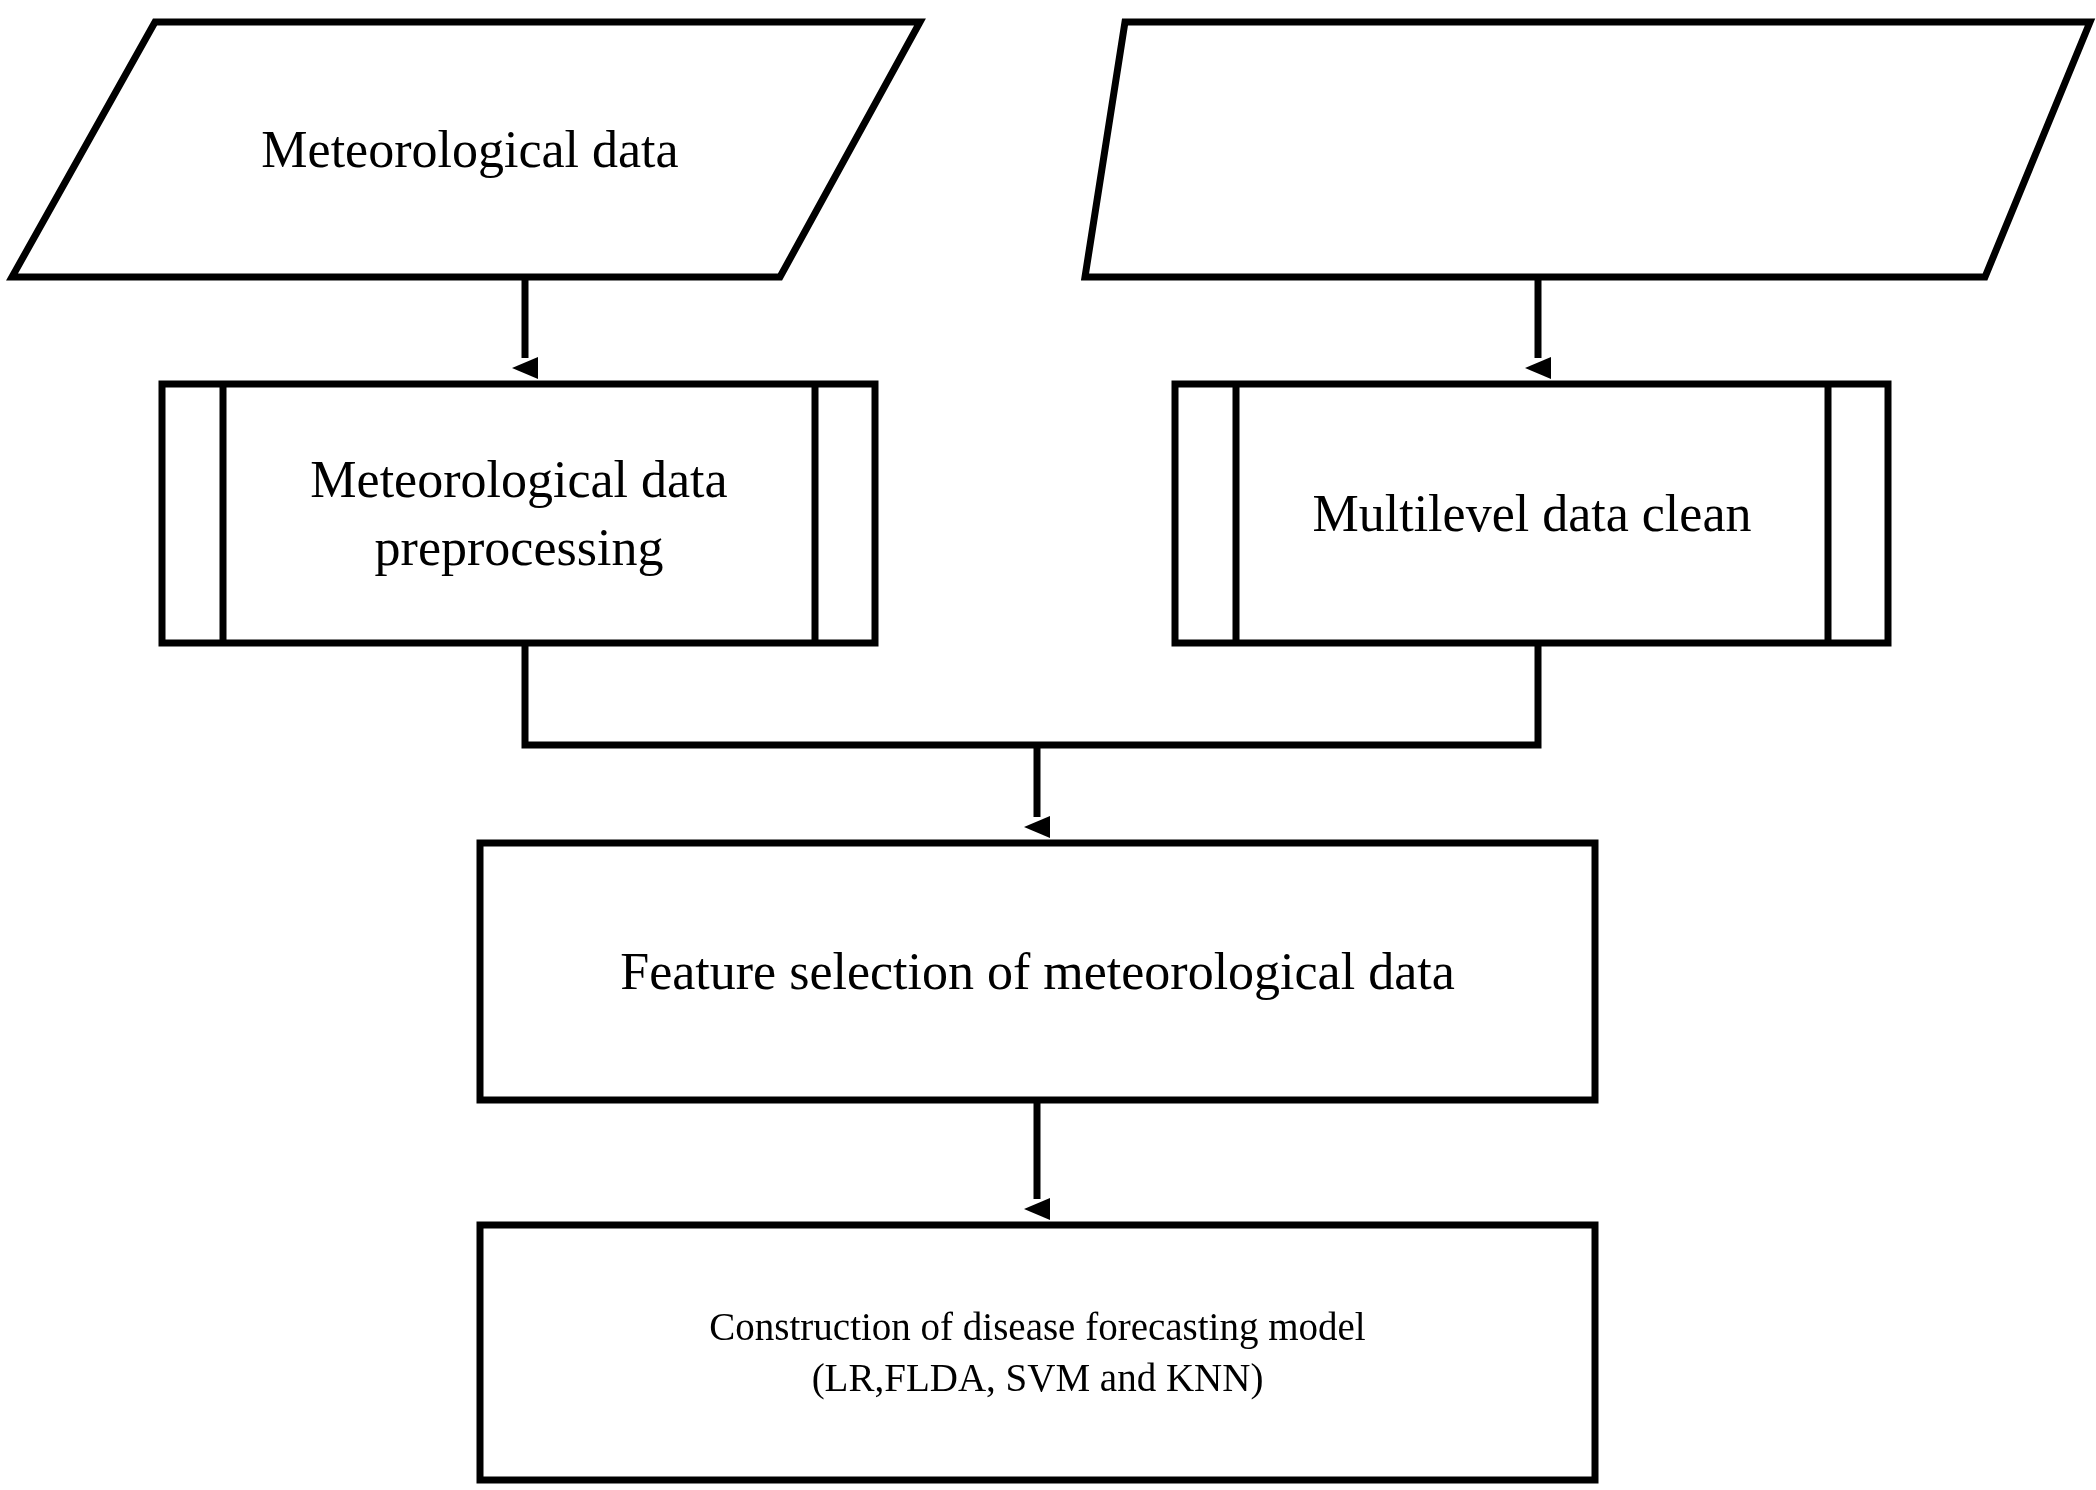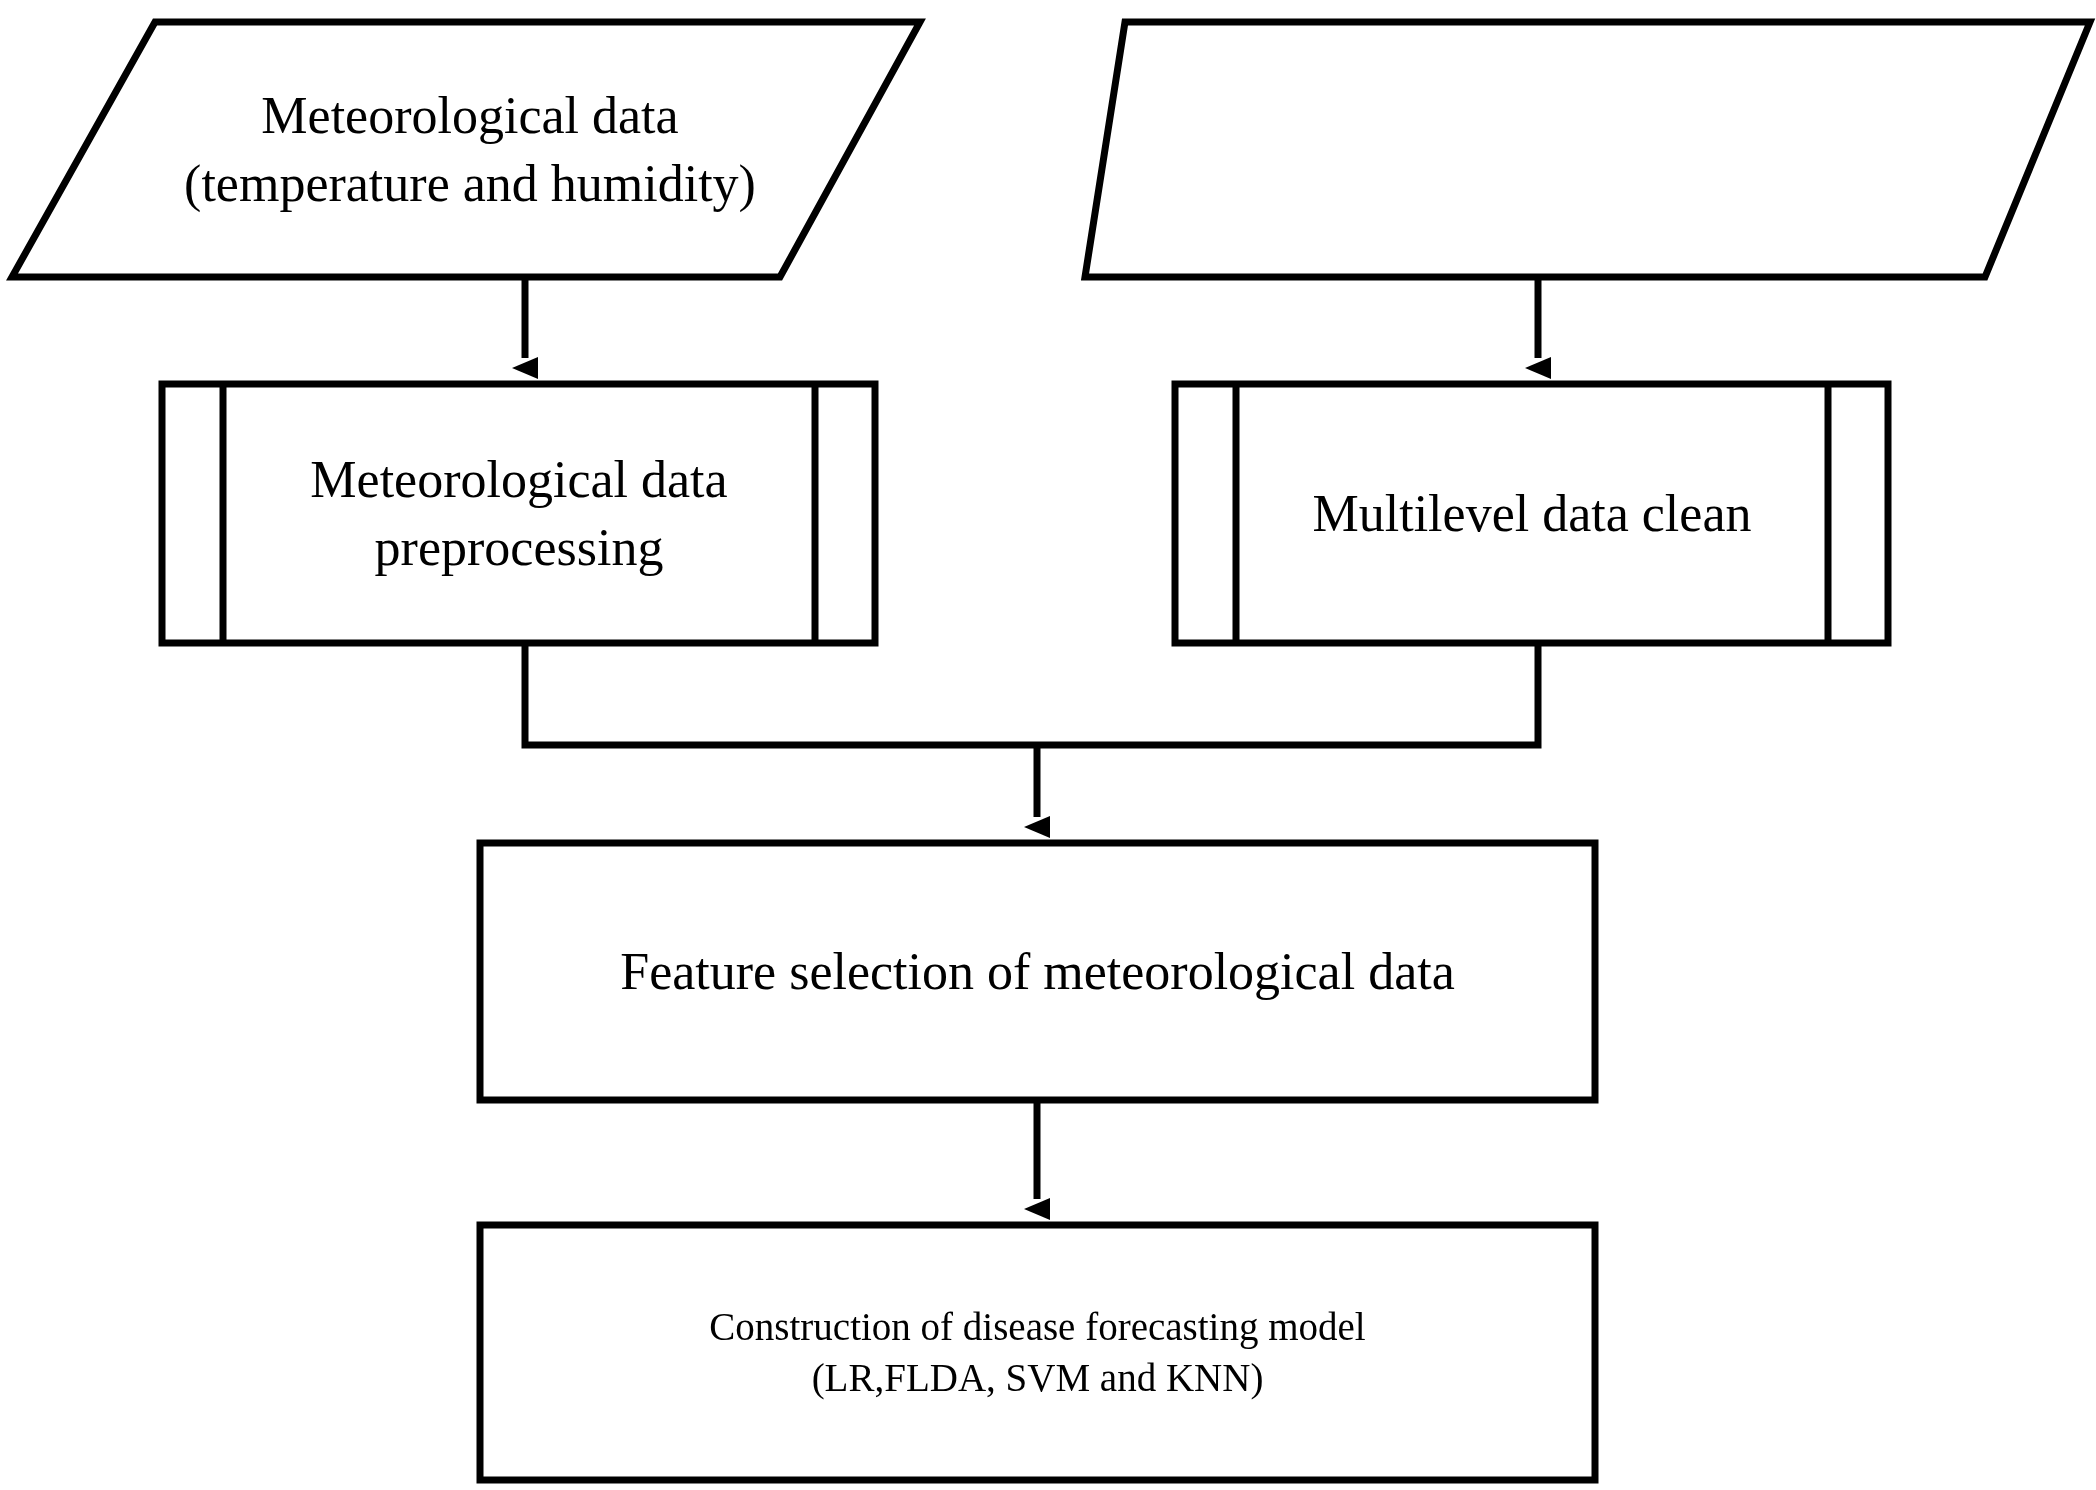--- a/index.html
+++ b/index.html
@@ -93,21 +93,20 @@
     <polyline points="1538,643 1538,745 1037,745" fill="none" stroke="#000000" stroke-width="7" stroke-linejoin="miter"></polyline>
 
     <line x1="1037" y1="745" x2="1037" y2="817" stroke="#000000" stroke-width="7" marker-end="url(#arrowhead)"></line>
 
     <line x1="1037" y1="1100" x2="1037" y2="1199" stroke="#000000" stroke-width="7" marker-end="url(#arrowhead)"></line>
 
   </svg>
 
   <div class="node-label" id="lbl-src-met">
     <span class="ln">Meteorological data</span>
-    <span class="ln">(temperature and humidity)</span>
   </div>
 
 
   <div class="node-label" id="lbl-proc-met">
     <span class="ln">Meteorological data</span>
     <span class="ln">preprocessing</span>
   </div>
 
   <div class="node-label" id="lbl-proc-web">
     <span class="ln">Multilevel data clean</span>

